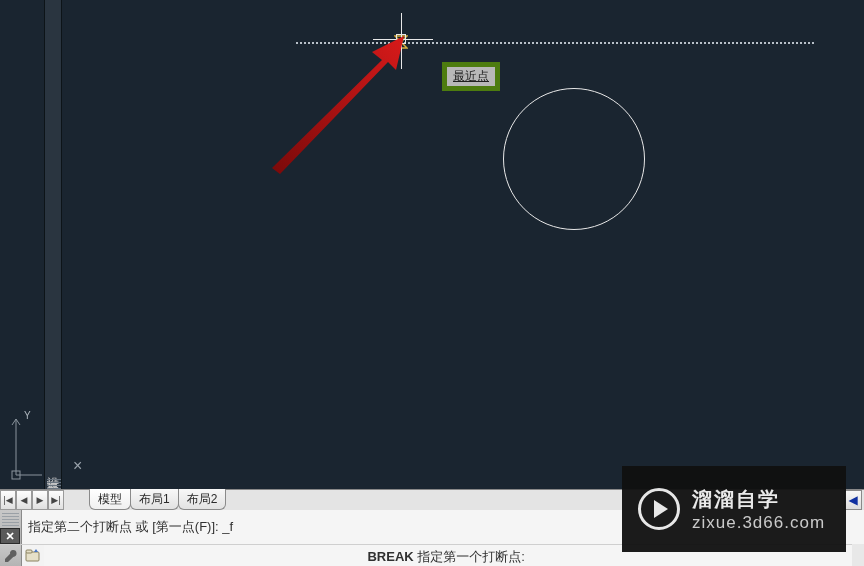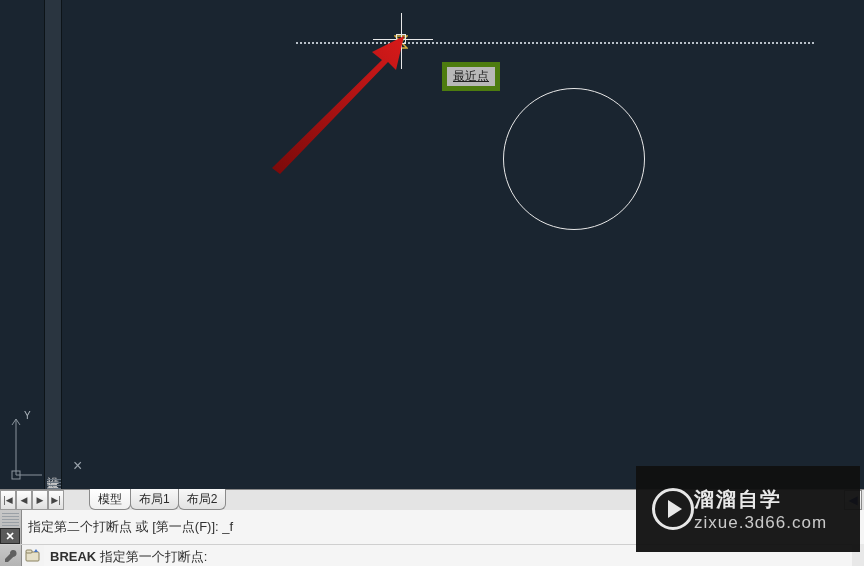--- a/index.html
+++ b/index.html
@@ -196,20 +196,21 @@
 
   
   .cmd-input-row {
     position: absolute;
     left: 0; top: 544px;
     width: 852px; height: 22px;
     background: #f3f3f3;
     display: flex;
     align-items: stretch;
     border-top: 1px solid #cfcfcf;
+    text-align: center;
   }
   .cmd-input-row .tool {
     width: 22px;
     background: linear-gradient(#c8c8c8,#b4b4b4);
     border-right: 1px solid #8a8a8a;
     display:flex; align-items:center; justify-content:center;
     color:#404040;
   }
   .cmd-input-row .folder {
     width: 22px;
@@ -222,26 +223,26 @@
     background: #f5f5f5;
     color: #303030;
     font-size: 13px;
     white-space: pre;
   }
   .cmd-text .bold { font-weight: bold; }
 
   
   .watermark {
     position: absolute;
-    right: 4px; bottom: 14px;
+    right: 18px; bottom: 14px;
     width: 224px; height: 86px;
     background: #101010;
     display: flex;
     align-items: center;
-    gap: 0;
+    gap: 12px;
     padding: 0 16px;
     opacity: 0.95;
   }
   .wm-logo-ring {
     width: 42px; height: 42px;
     border: 3px solid #e8e8e8;
     border-radius: 50%;
     display:flex; align-items:center; justify-content:center;
   }
   .wm-play {

